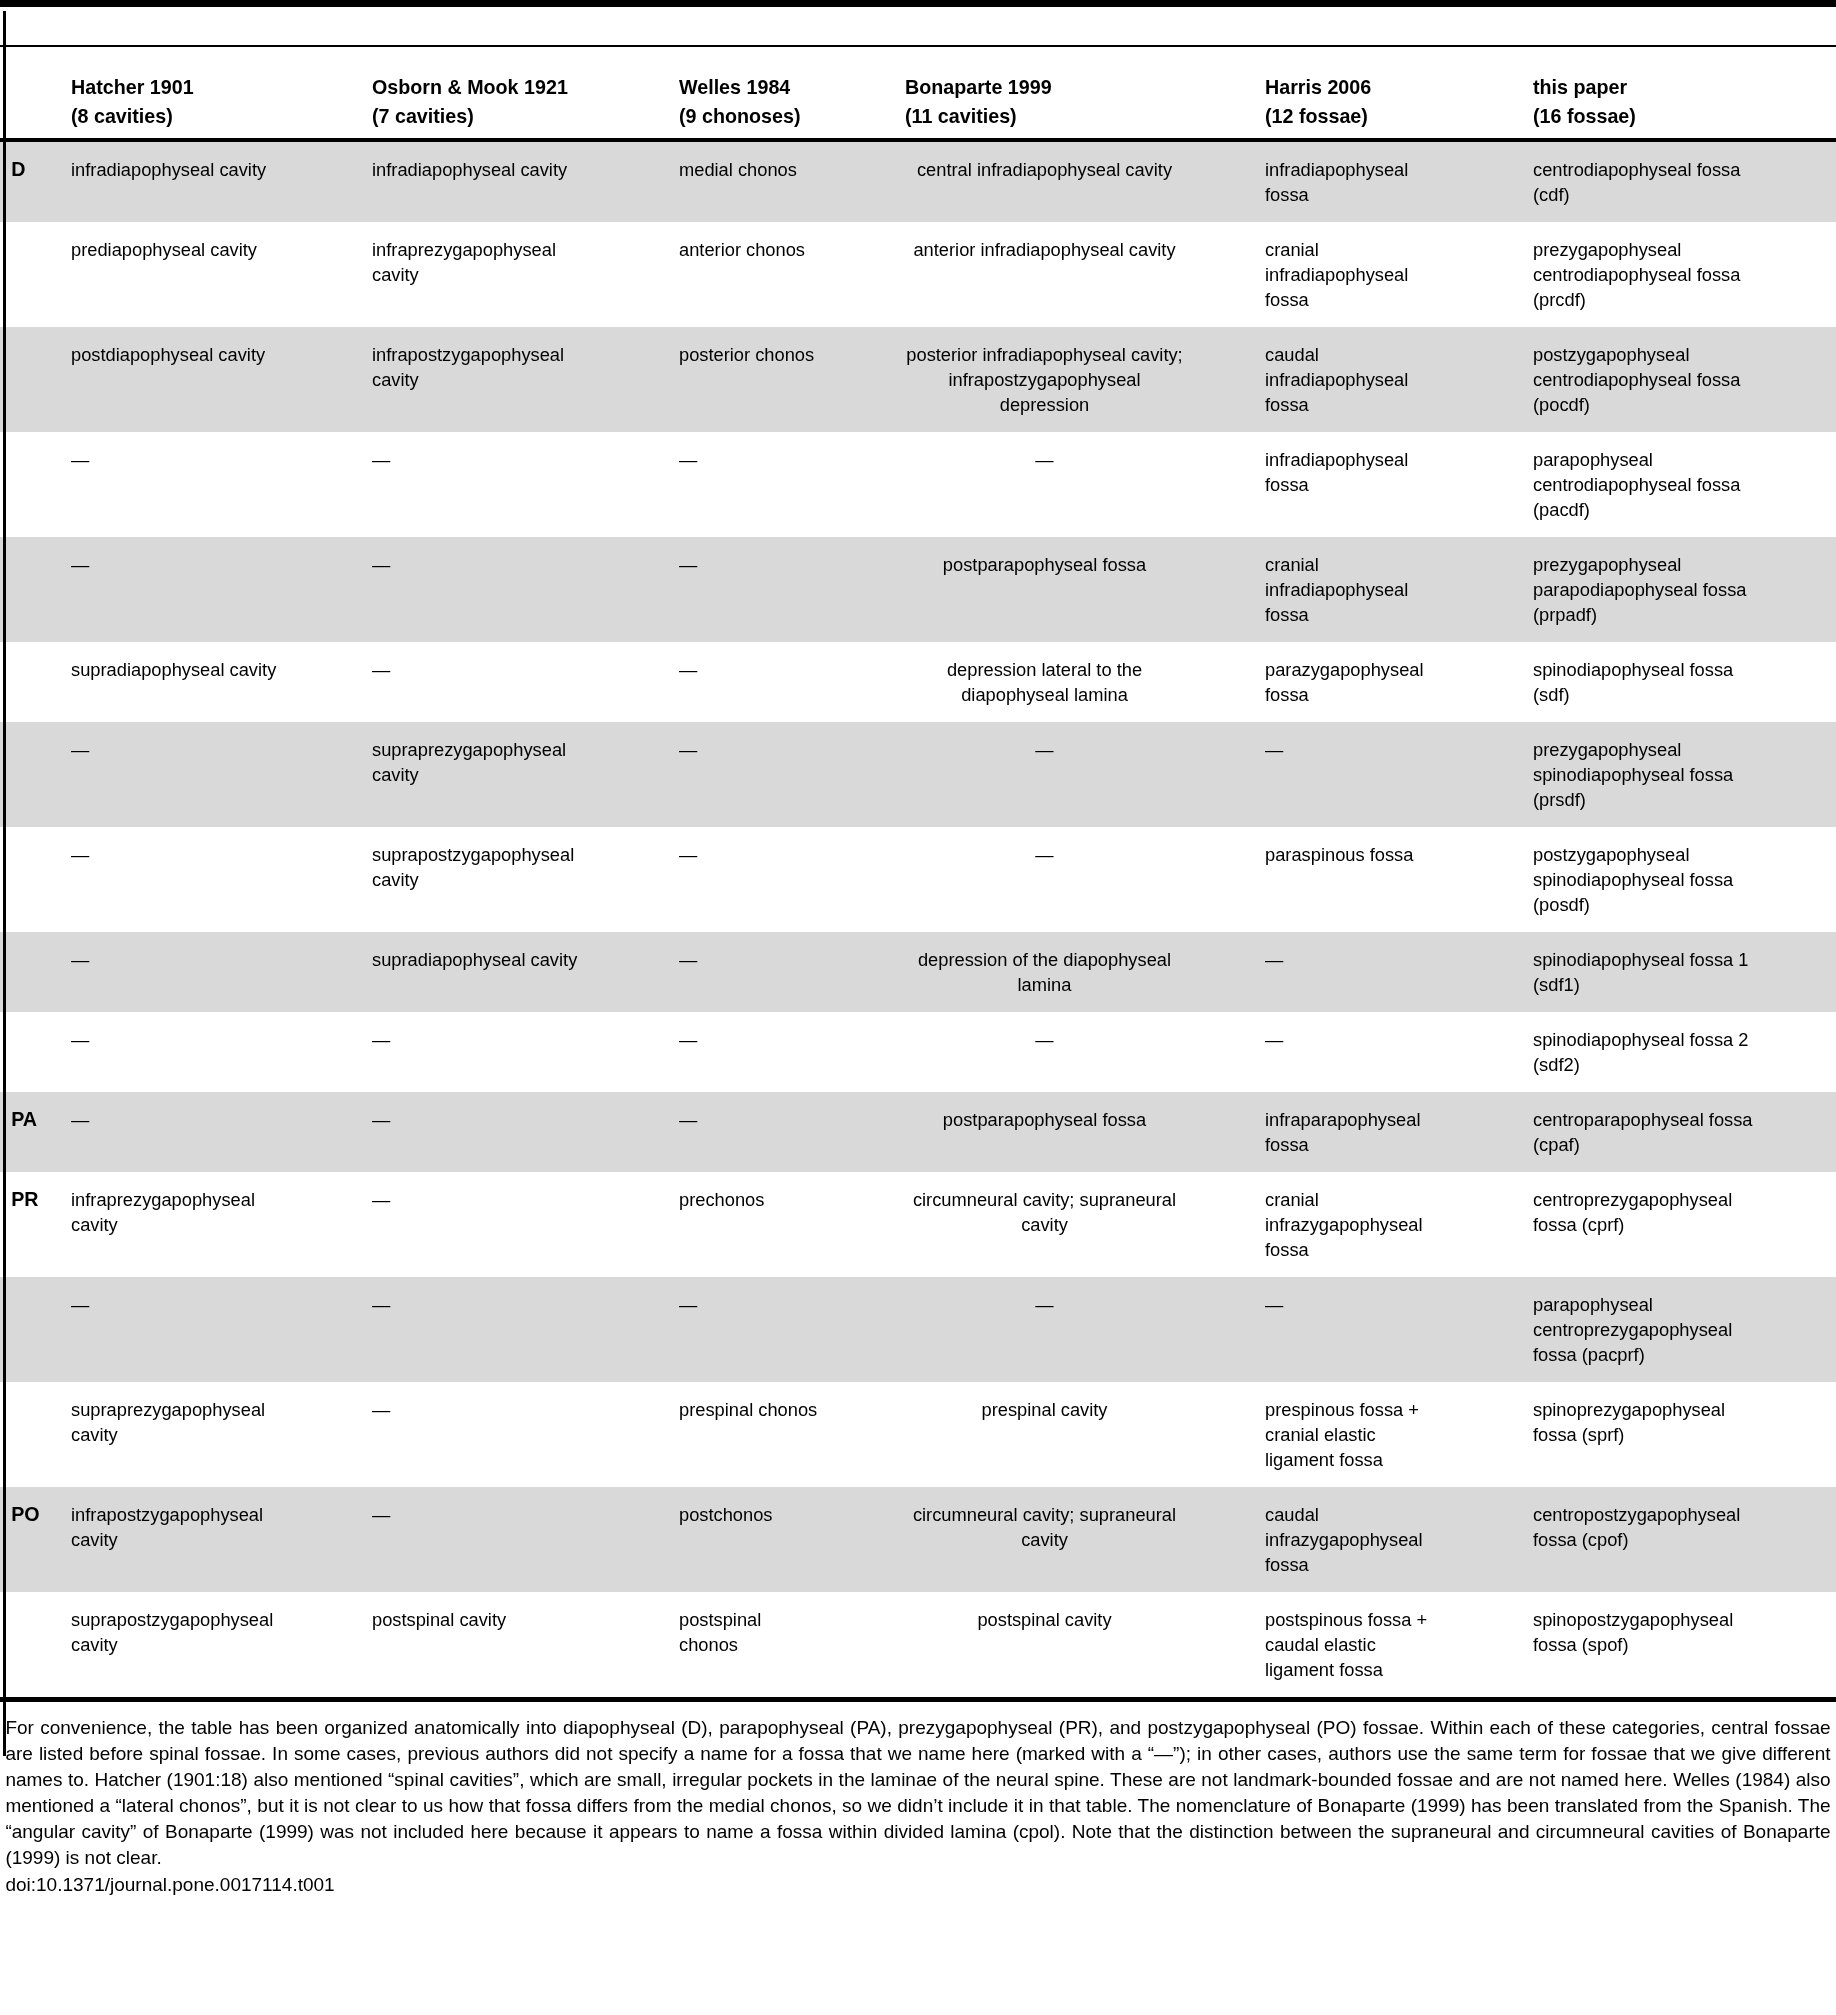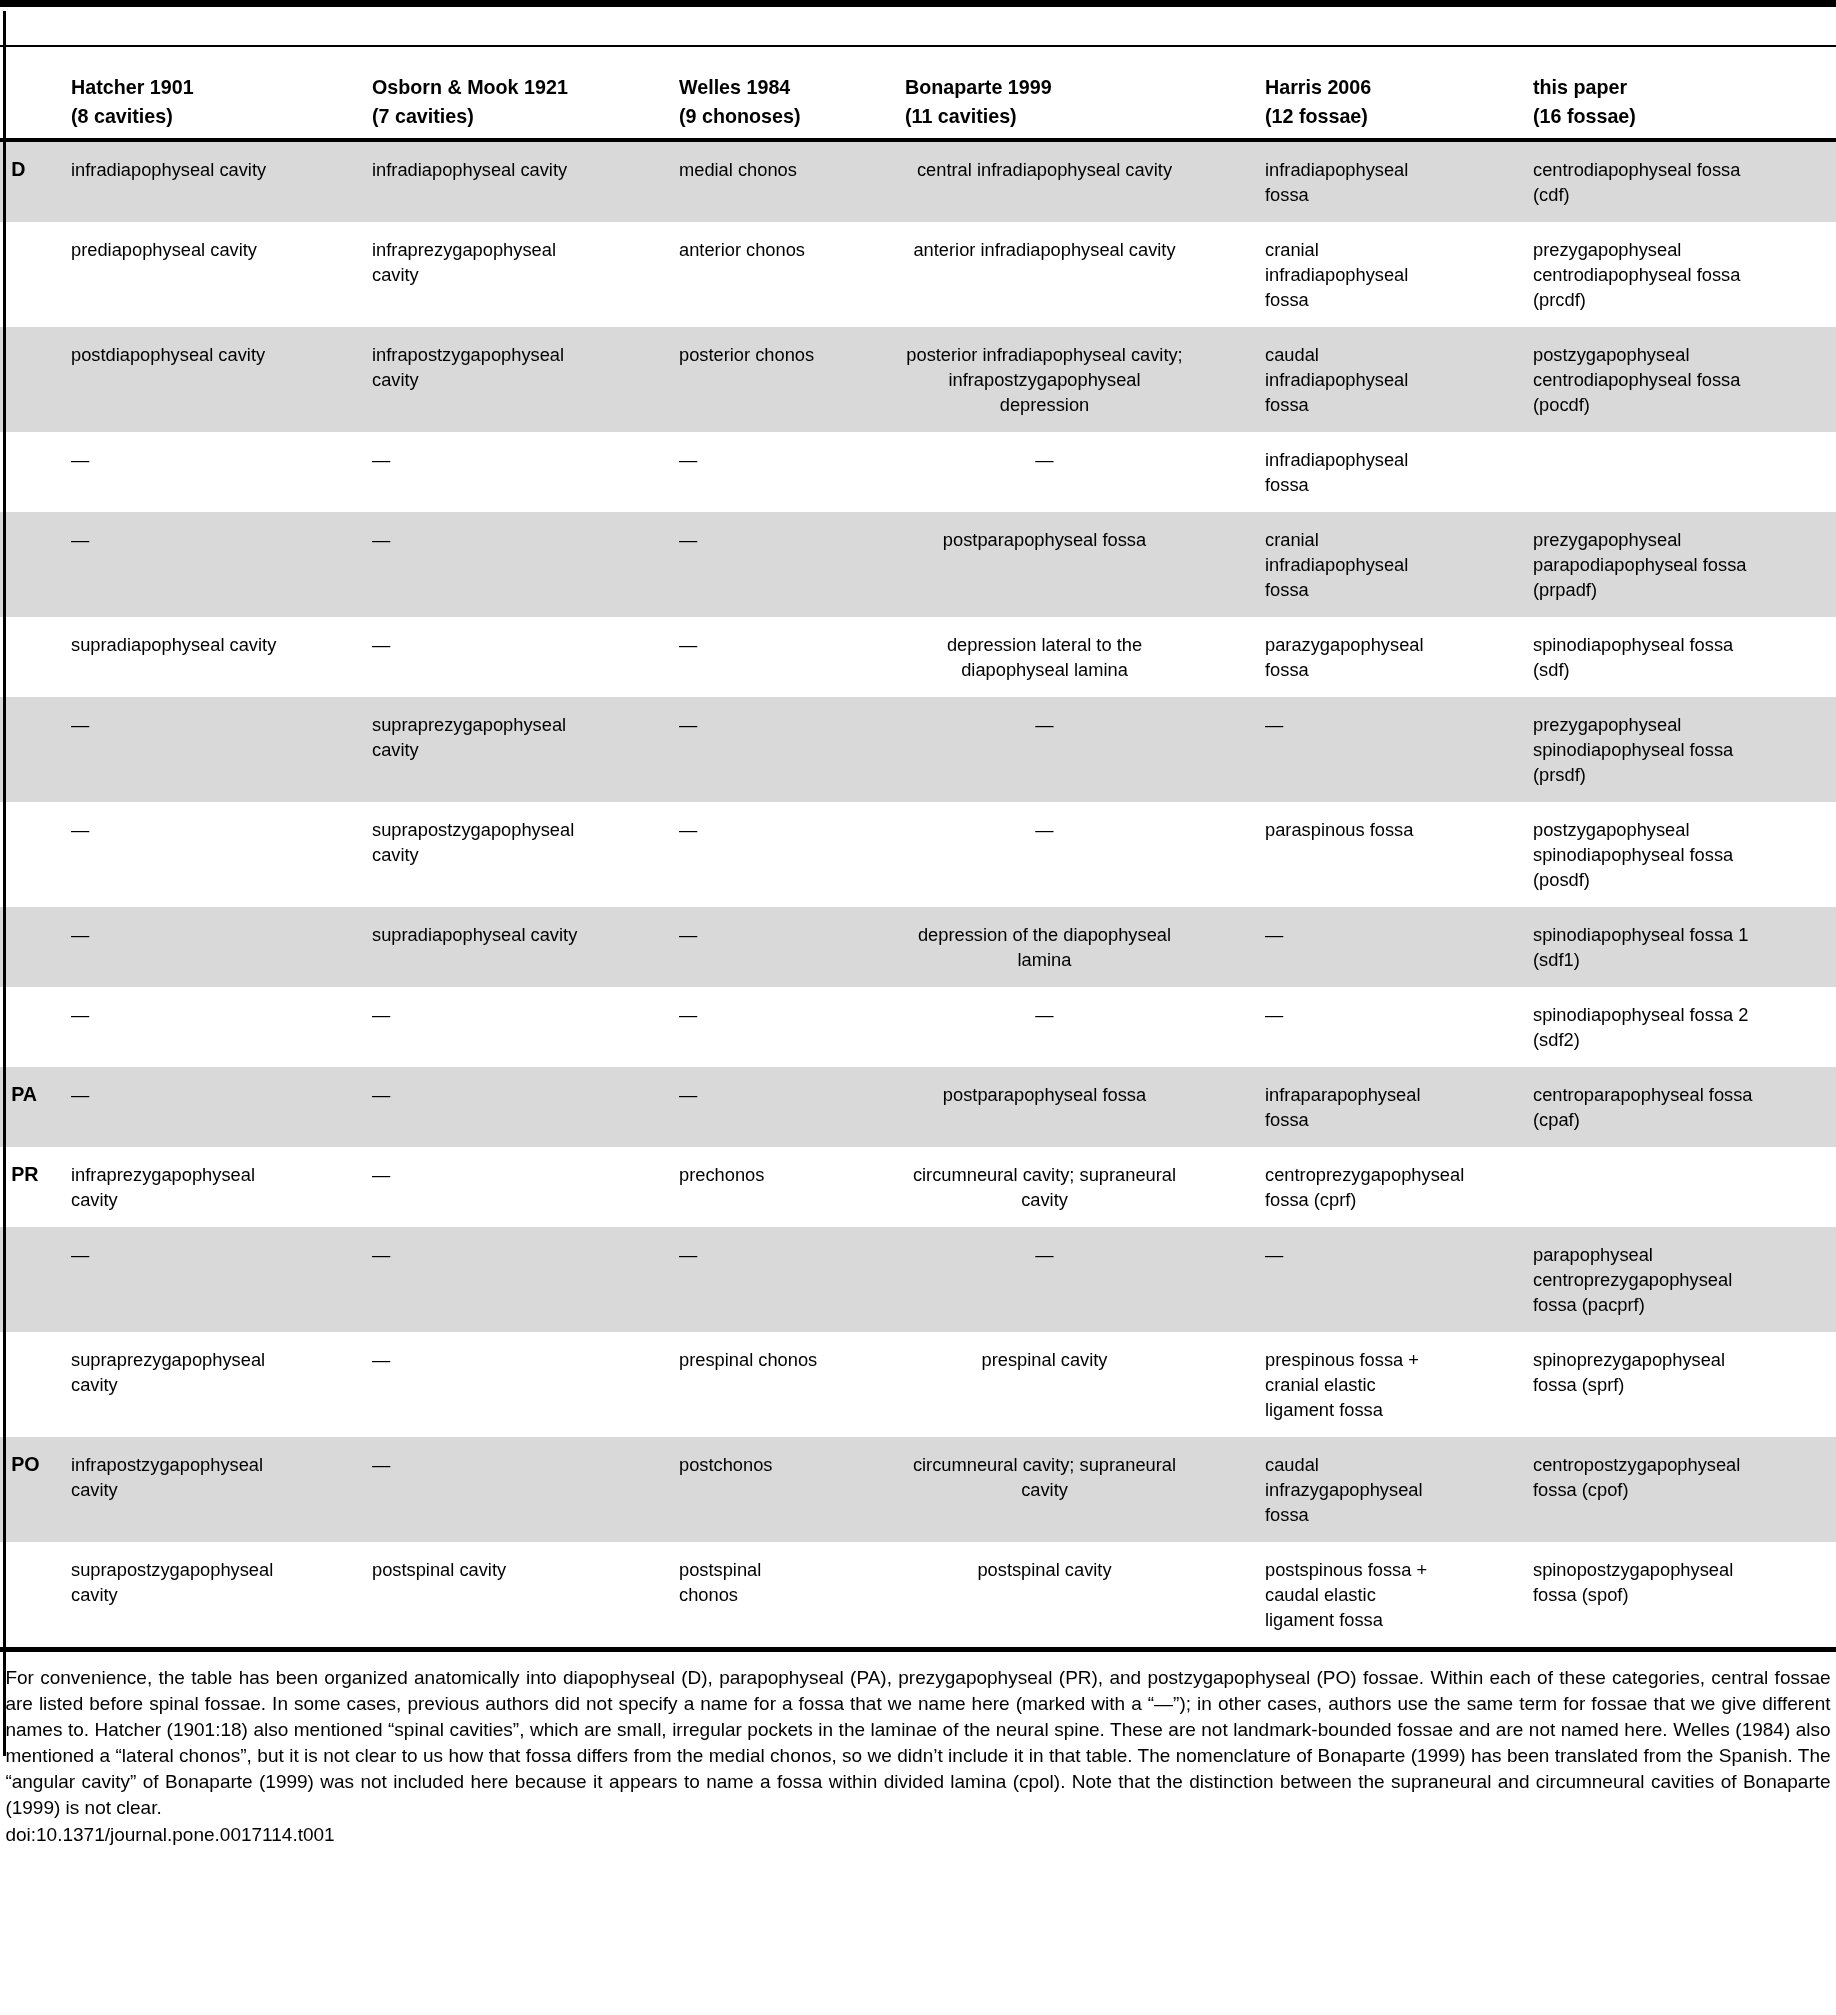--- a/index.html
+++ b/index.html
@@ -170,20 +170,21 @@
         <div class="cell">caudal infradiapophyseal fossa</div>
         <div class="cell">postzygapophyseal centrodiapophyseal fossa (pocdf)</div>
       </div>
       <div class="row">
         <div class="cell label"></div>
         <div class="cell">—</div>
         <div class="cell">—</div>
         <div class="cell">—</div>
         <div class="cell">—</div>
         <div class="cell">infradiapophyseal fossa</div>
+        <div class="cell">parapophyseal centrodiapophyseal fossa (pacdf)</div>
       </div>
       <div class="row shaded">
         <div class="cell label"></div>
         <div class="cell">—</div>
         <div class="cell">—</div>
         <div class="cell">—</div>
         <div class="cell">postparapophyseal fossa</div>
         <div class="cell">cranial infradiapophyseal fossa</div>
         <div class="cell">prezygapophyseal parapodiapophyseal fossa (prpadf)</div>
       </div>
@@ -240,20 +241,21 @@
         <div class="cell">postparapophyseal fossa</div>
         <div class="cell">infraparapophyseal fossa</div>
         <div class="cell">centroparapophyseal fossa (cpaf)</div>
       </div>
       <div class="row">
         <div class="cell label">PR</div>
         <div class="cell">infraprezygapophyseal cavity</div>
         <div class="cell">—</div>
         <div class="cell">prechonos</div>
         <div class="cell">circumneural cavity; supraneural cavity</div>
+        <div class="cell">cranial infrazygapophyseal fossa</div>
         <div class="cell">centroprezygapophyseal fossa (cprf)</div>
       </div>
       <div class="row shaded">
         <div class="cell label"></div>
         <div class="cell">—</div>
         <div class="cell">—</div>
         <div class="cell">—</div>
         <div class="cell">—</div>
         <div class="cell">—</div>
         <div class="cell">parapophyseal centroprezygapophyseal fossa (pacprf)</div>

